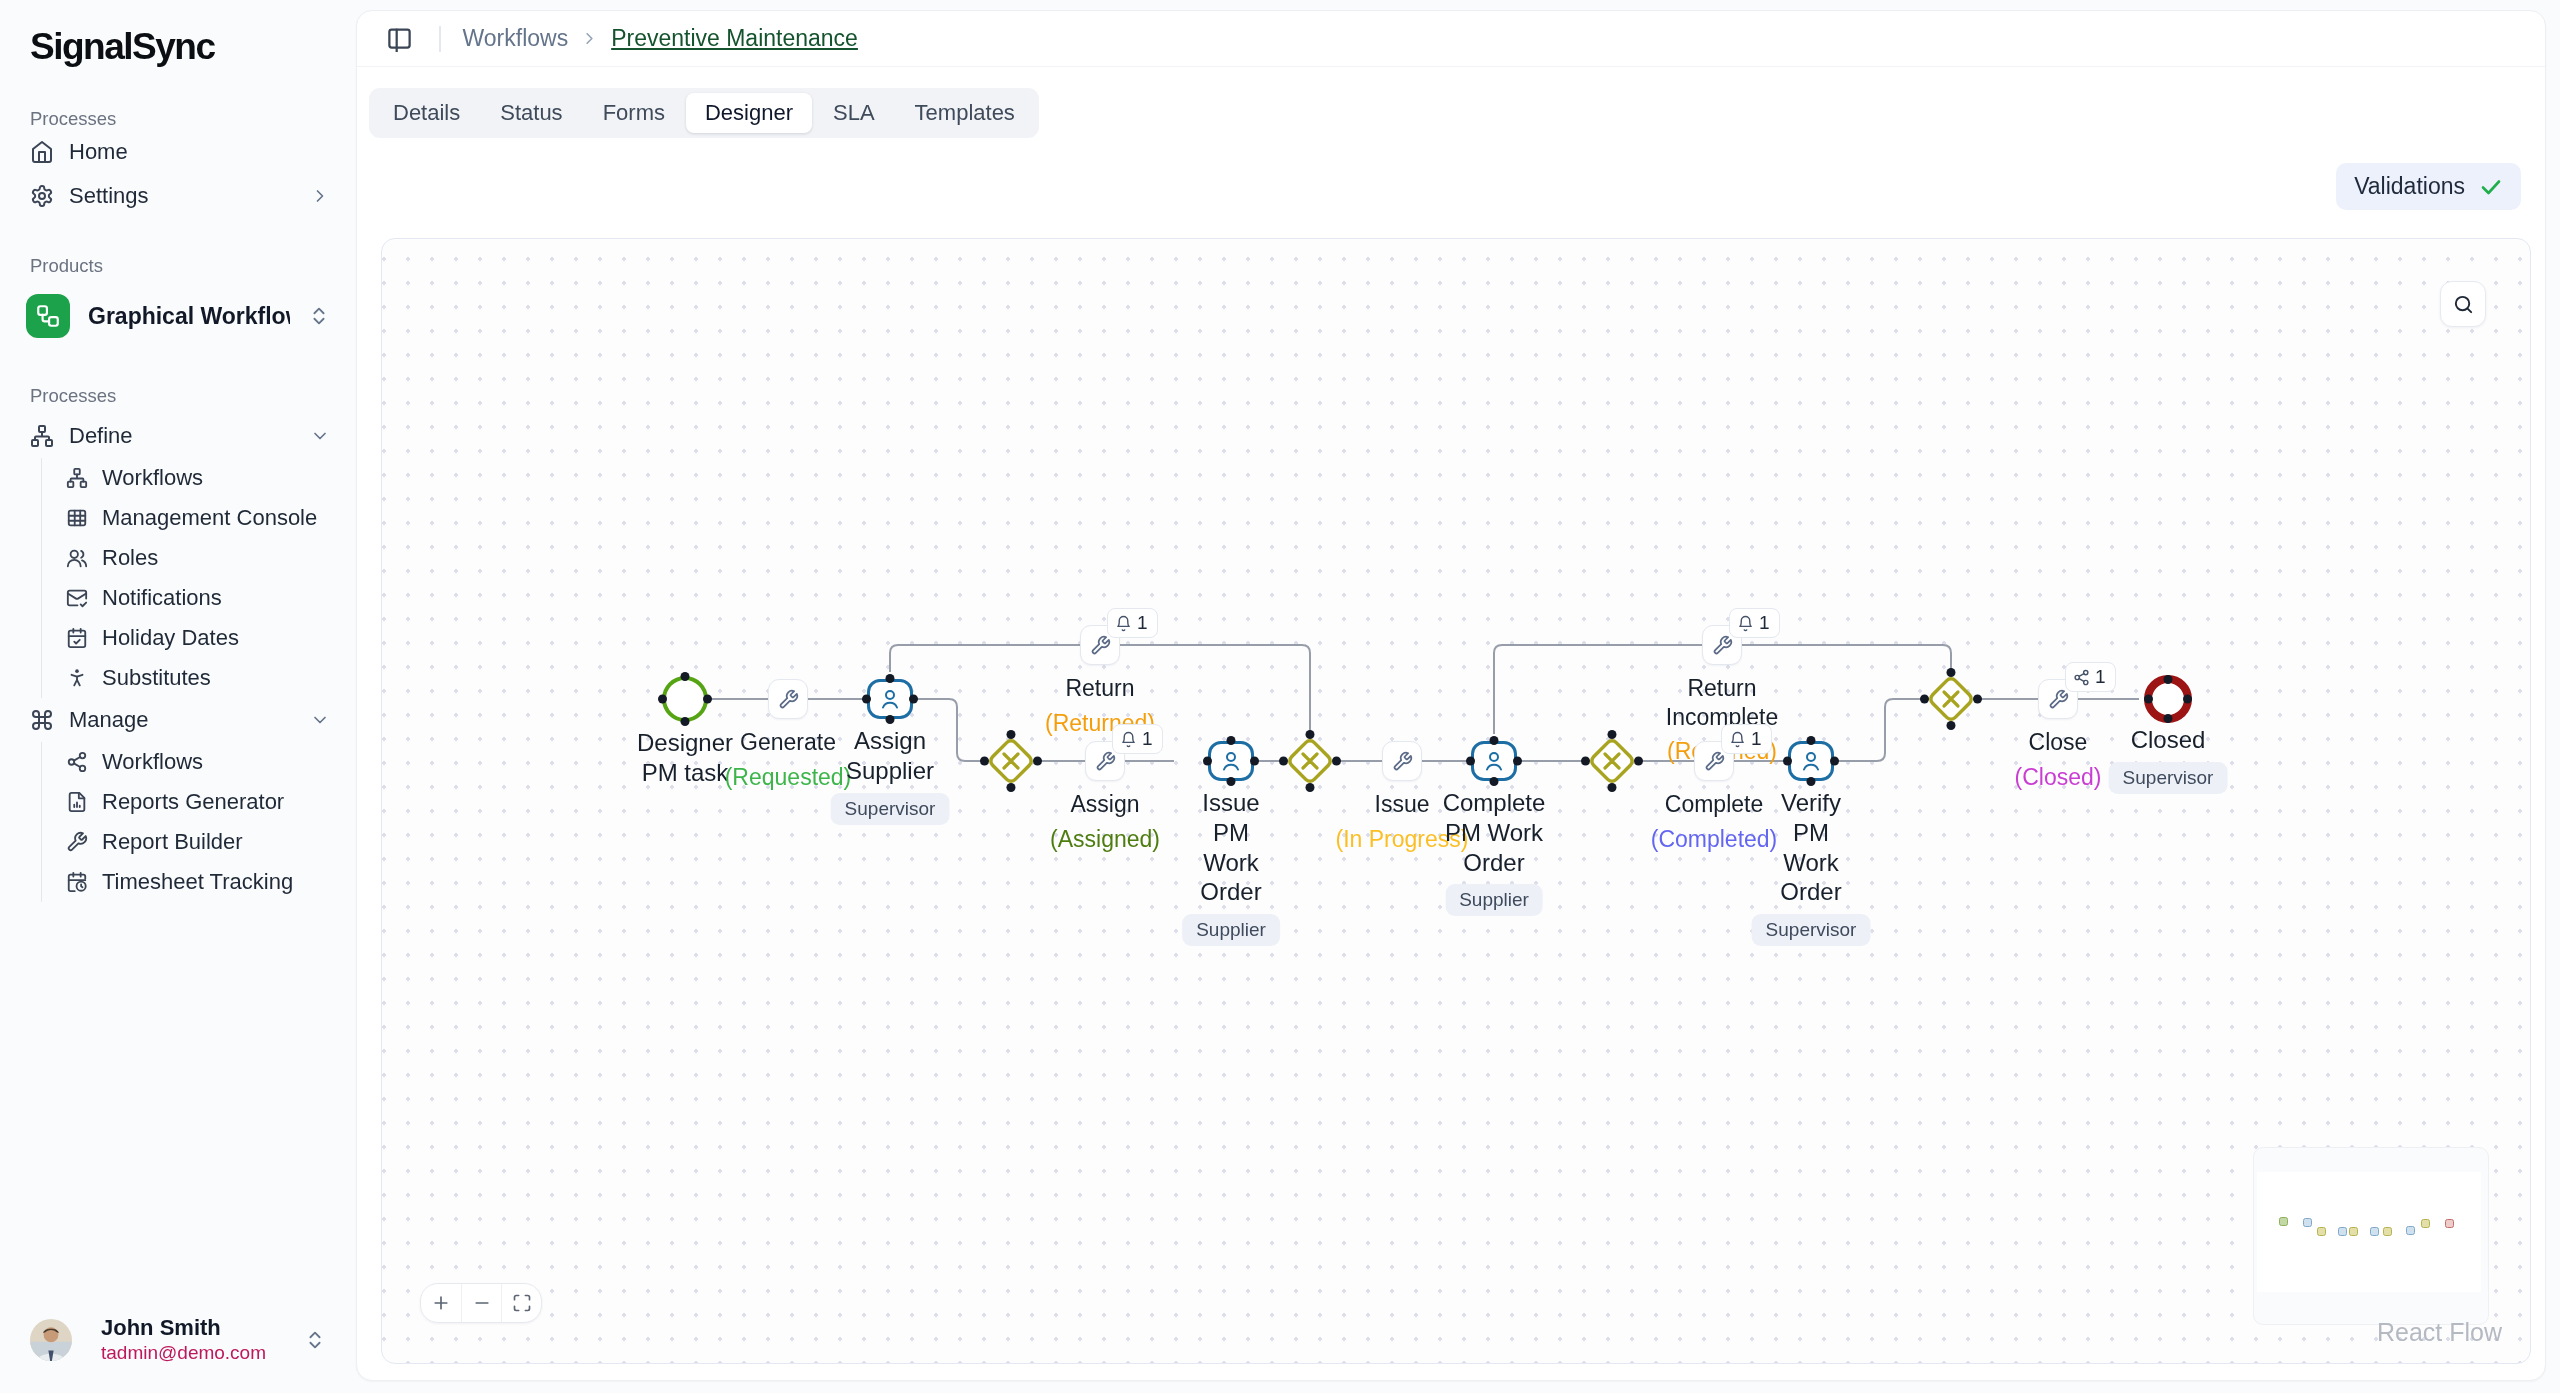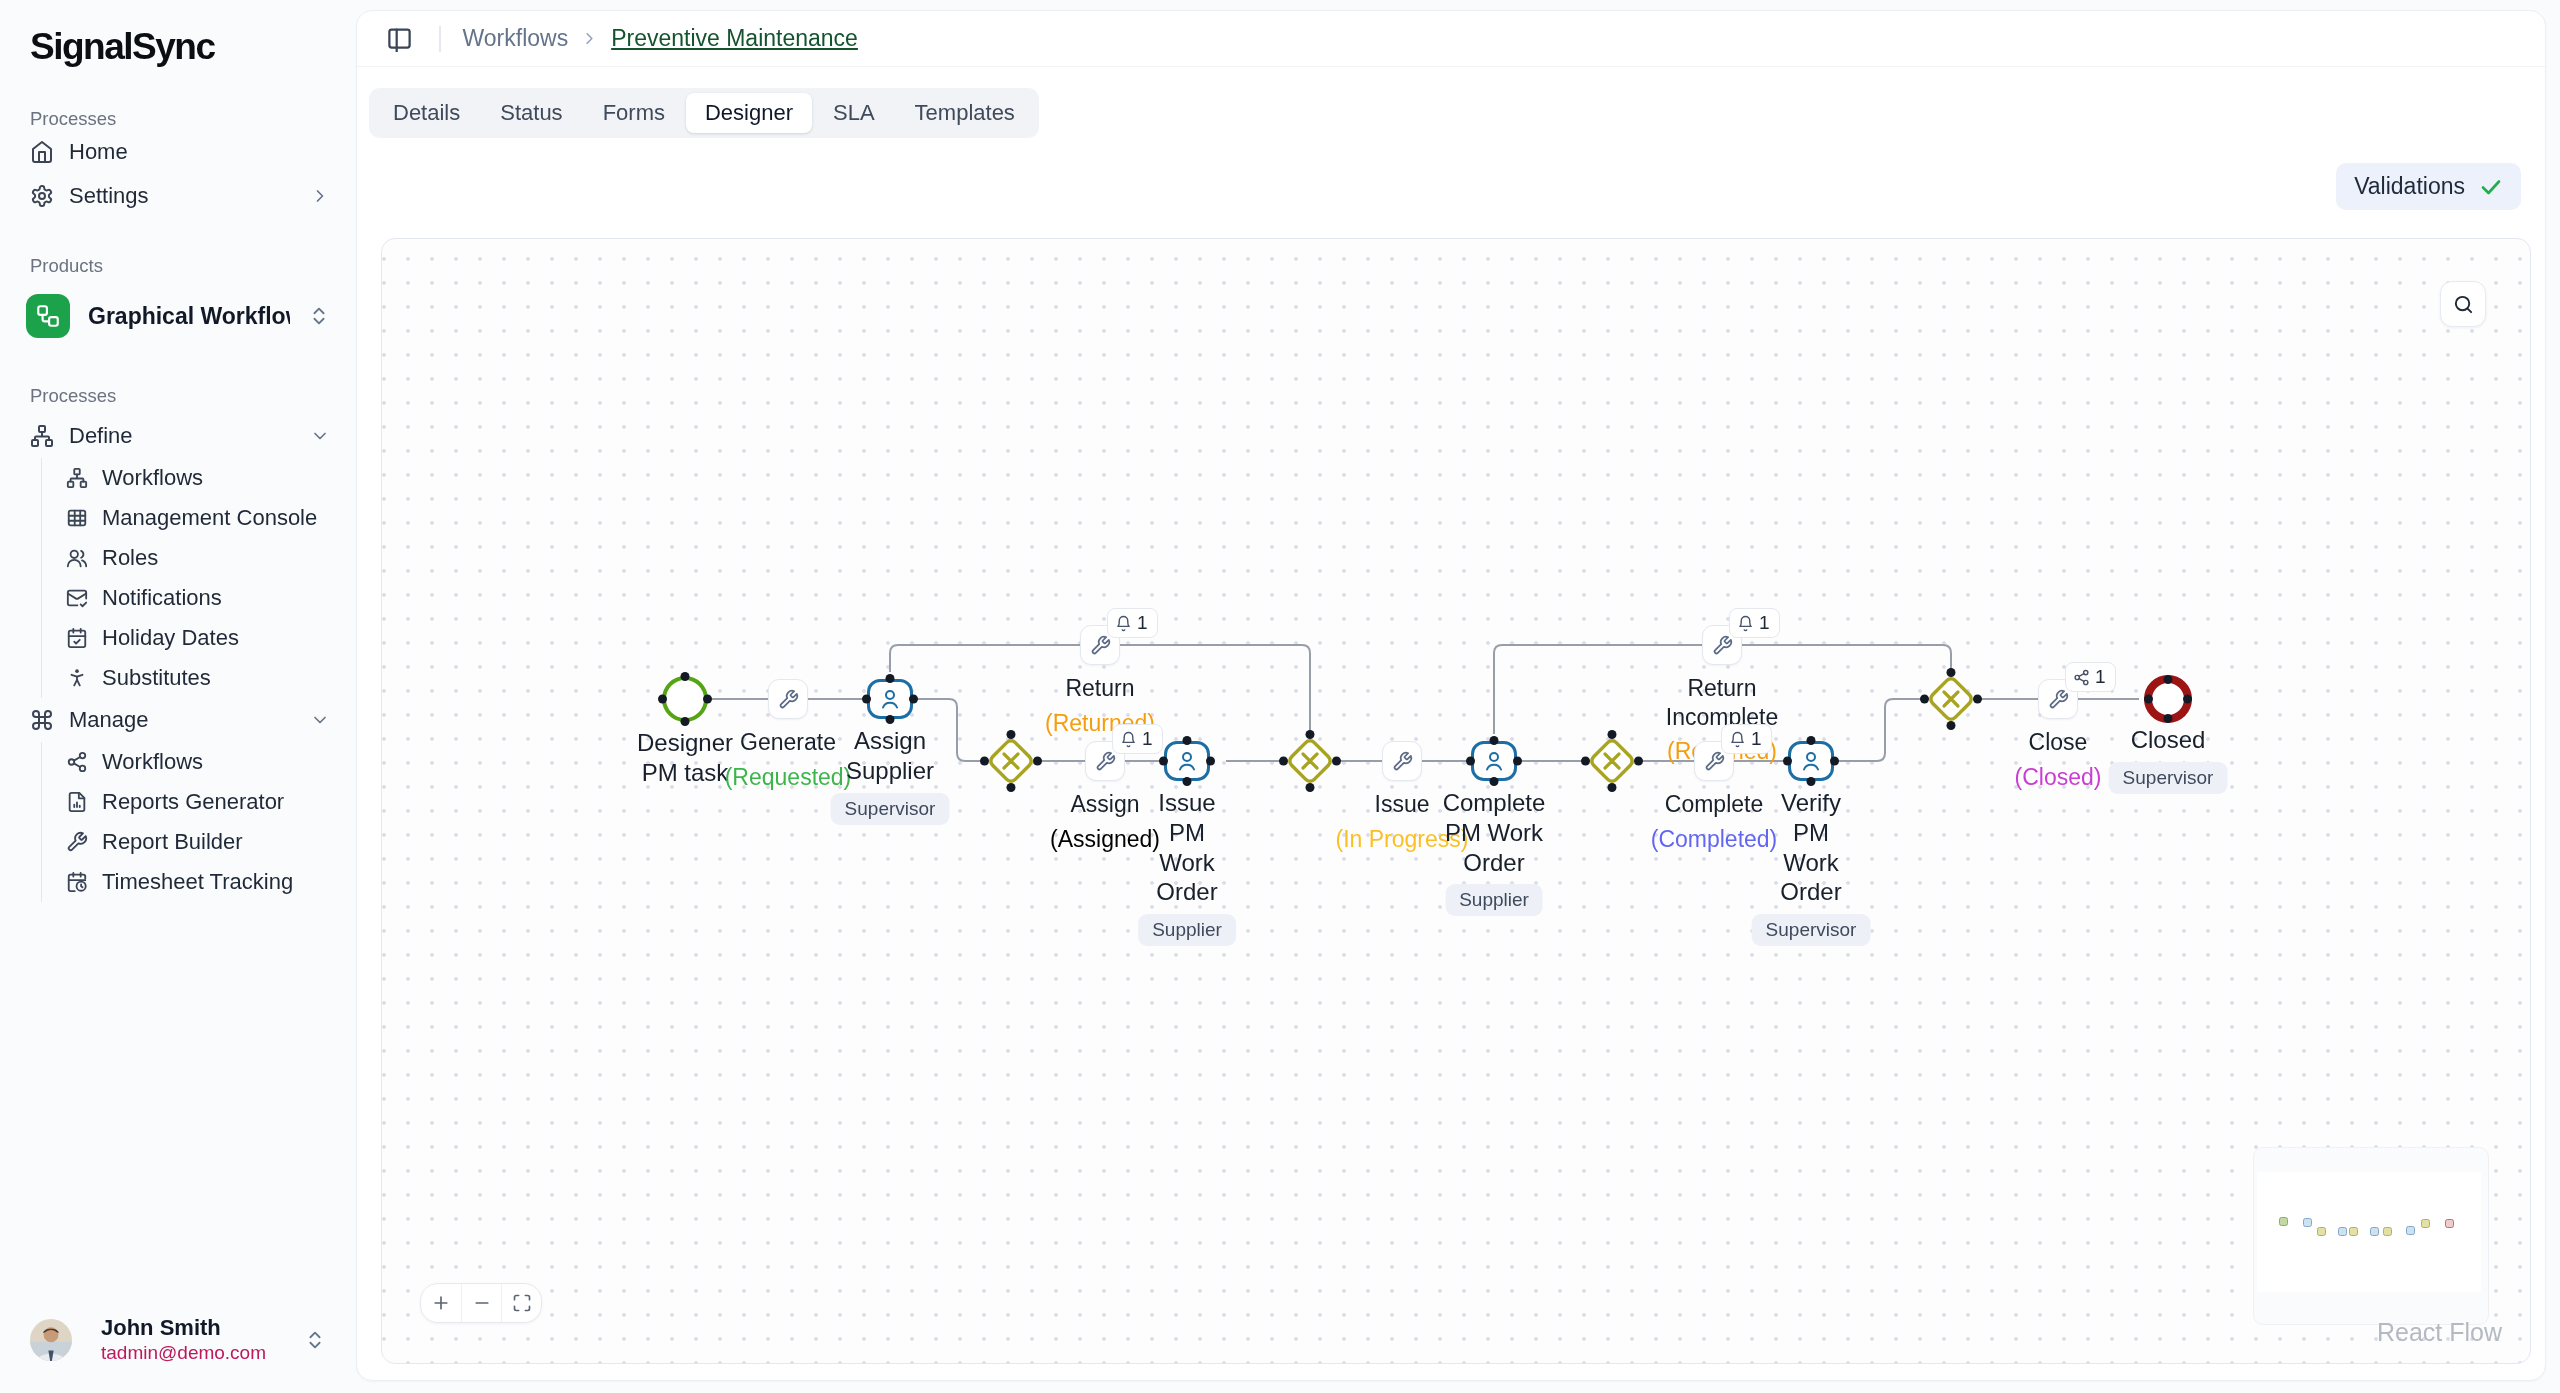--- a/index.html
+++ b/index.html
@@ -399,25 +399,25 @@
         </svg>
       <span class="tbadge">
           <svg class="ic" viewBox="0 0 24 24">
             <path d="M6 8a6 6 0 0 1 12 0c0 7 2 8 2 8H4s2-1 2-8"></path>
             <path d="M10.3 21a1.94 1.94 0 0 0 3.4 0"></path>
           </svg>
           <span>1</span>
         </span>
       <span class="nlbl">
           <span class="nm">Assign</span>
-          <span class="stt" style="color: #000000;">(Assigned)</span>
-        </span>
-    </div>
-
-    <div class="node task" style="left:782px; top:502px;">
+          <span class="stt" style="color: #4d7c0f;">(Assigned)</span>
+        </span>
+    </div>
+
+    <div class="node task" style="left:826px; top:502px;">
       <span class="hd t"></span>
         <span class="hd b"></span>
         <span class="hd l"></span>
         <span class="hd r"></span>
       <svg class="ic" viewBox="0 0 24 24">
           <circle cx="12" cy="8" r="4"></circle>
           <path d="M5 20.5a7.5 7.5 0 0 1 14 0"></path>
         </svg>
       <span class="nlbl">
           <span class="nm">Issue PM Work Order</span>

